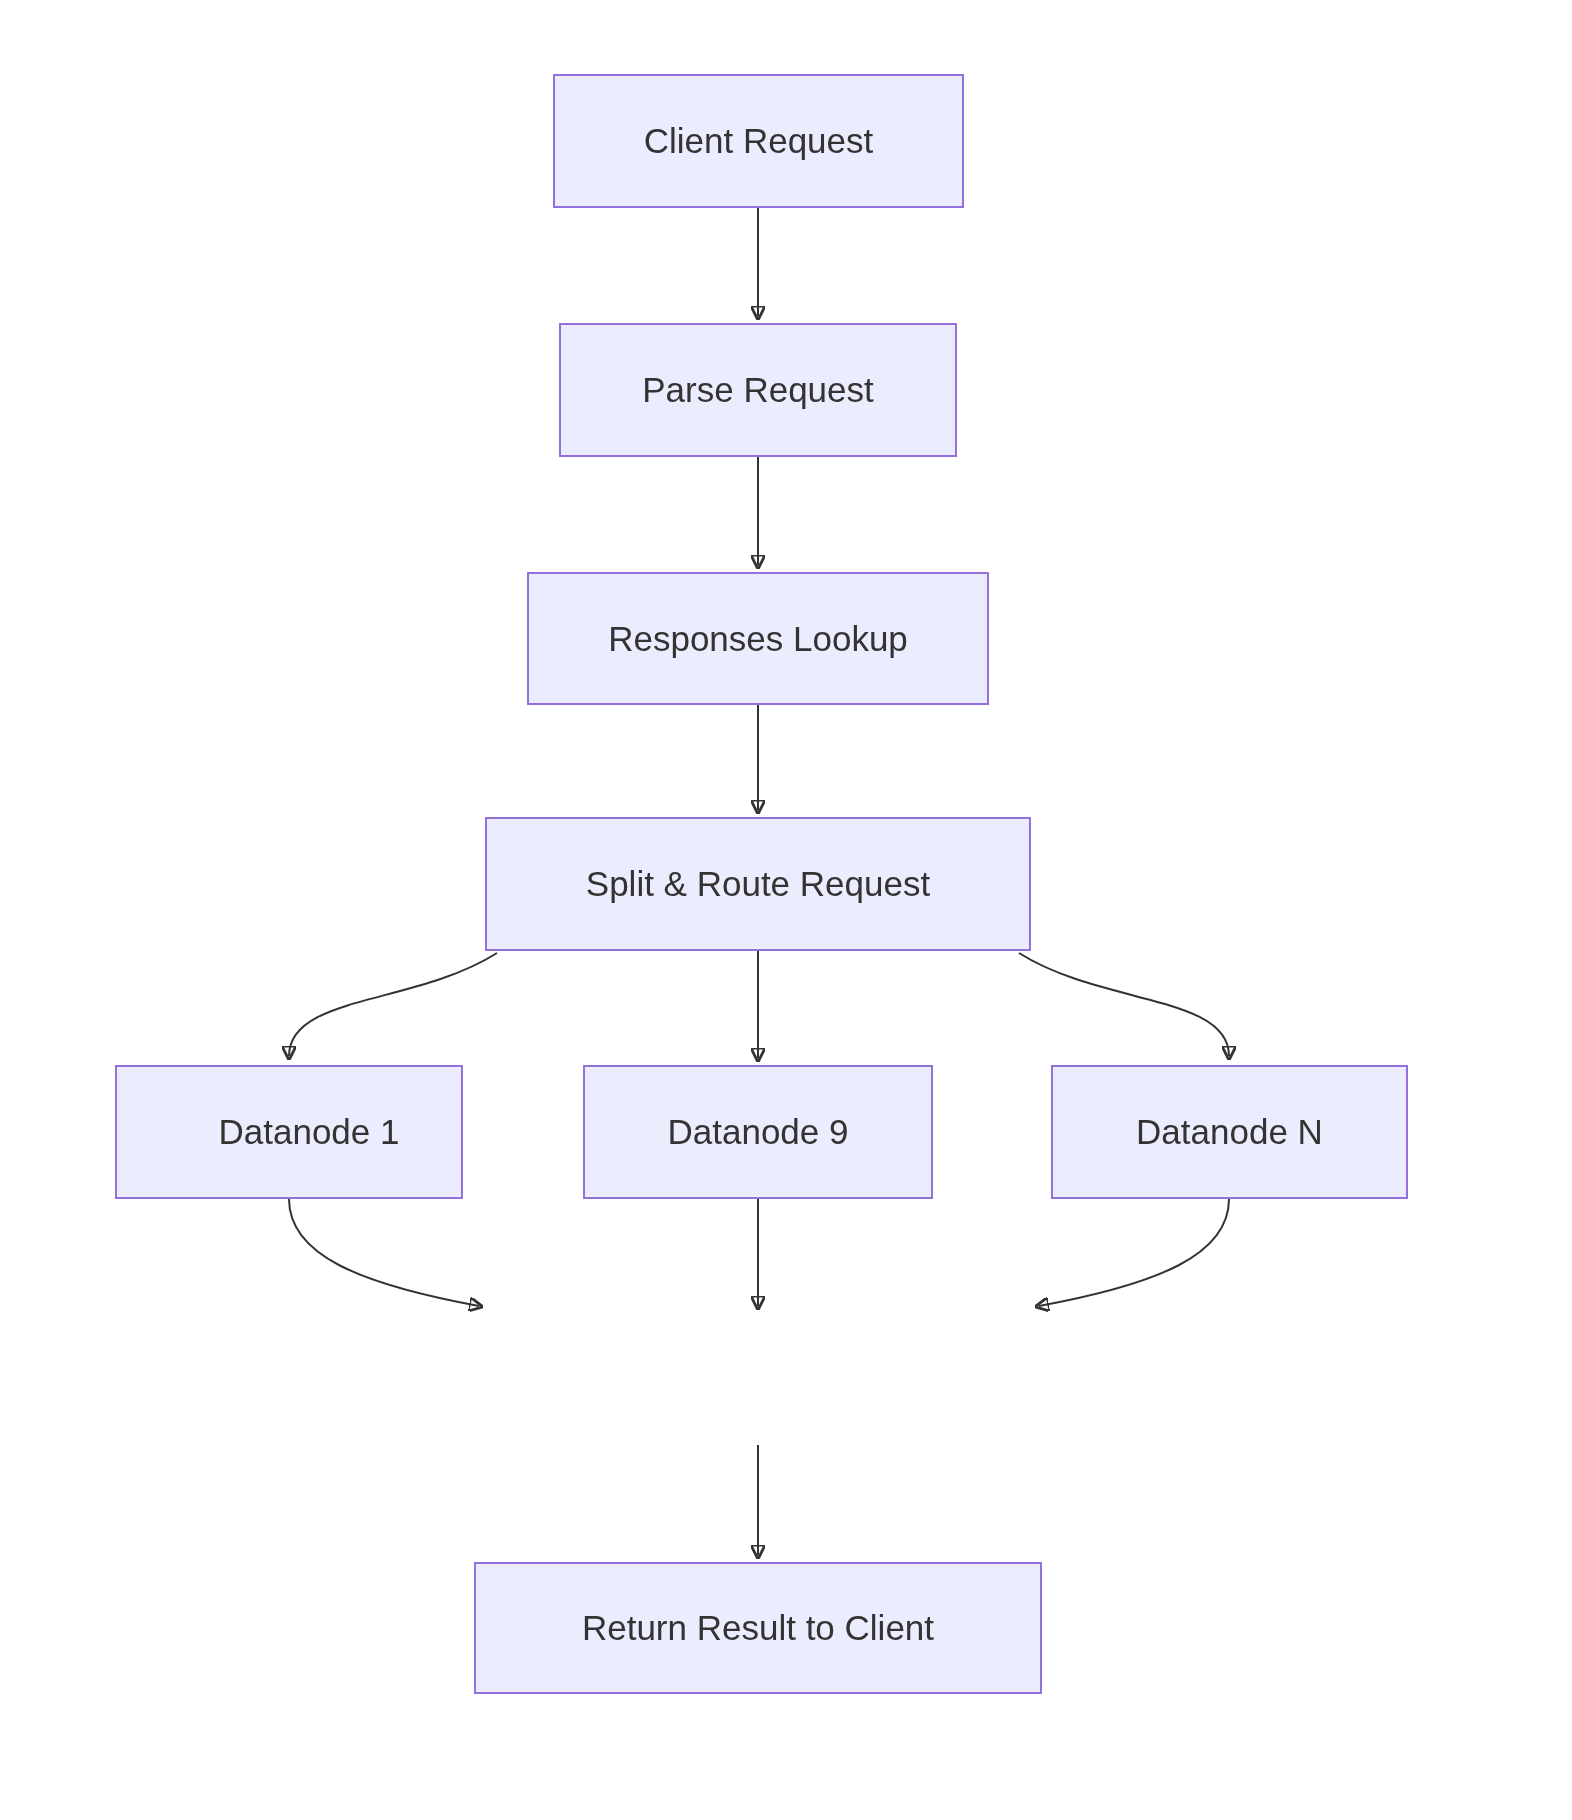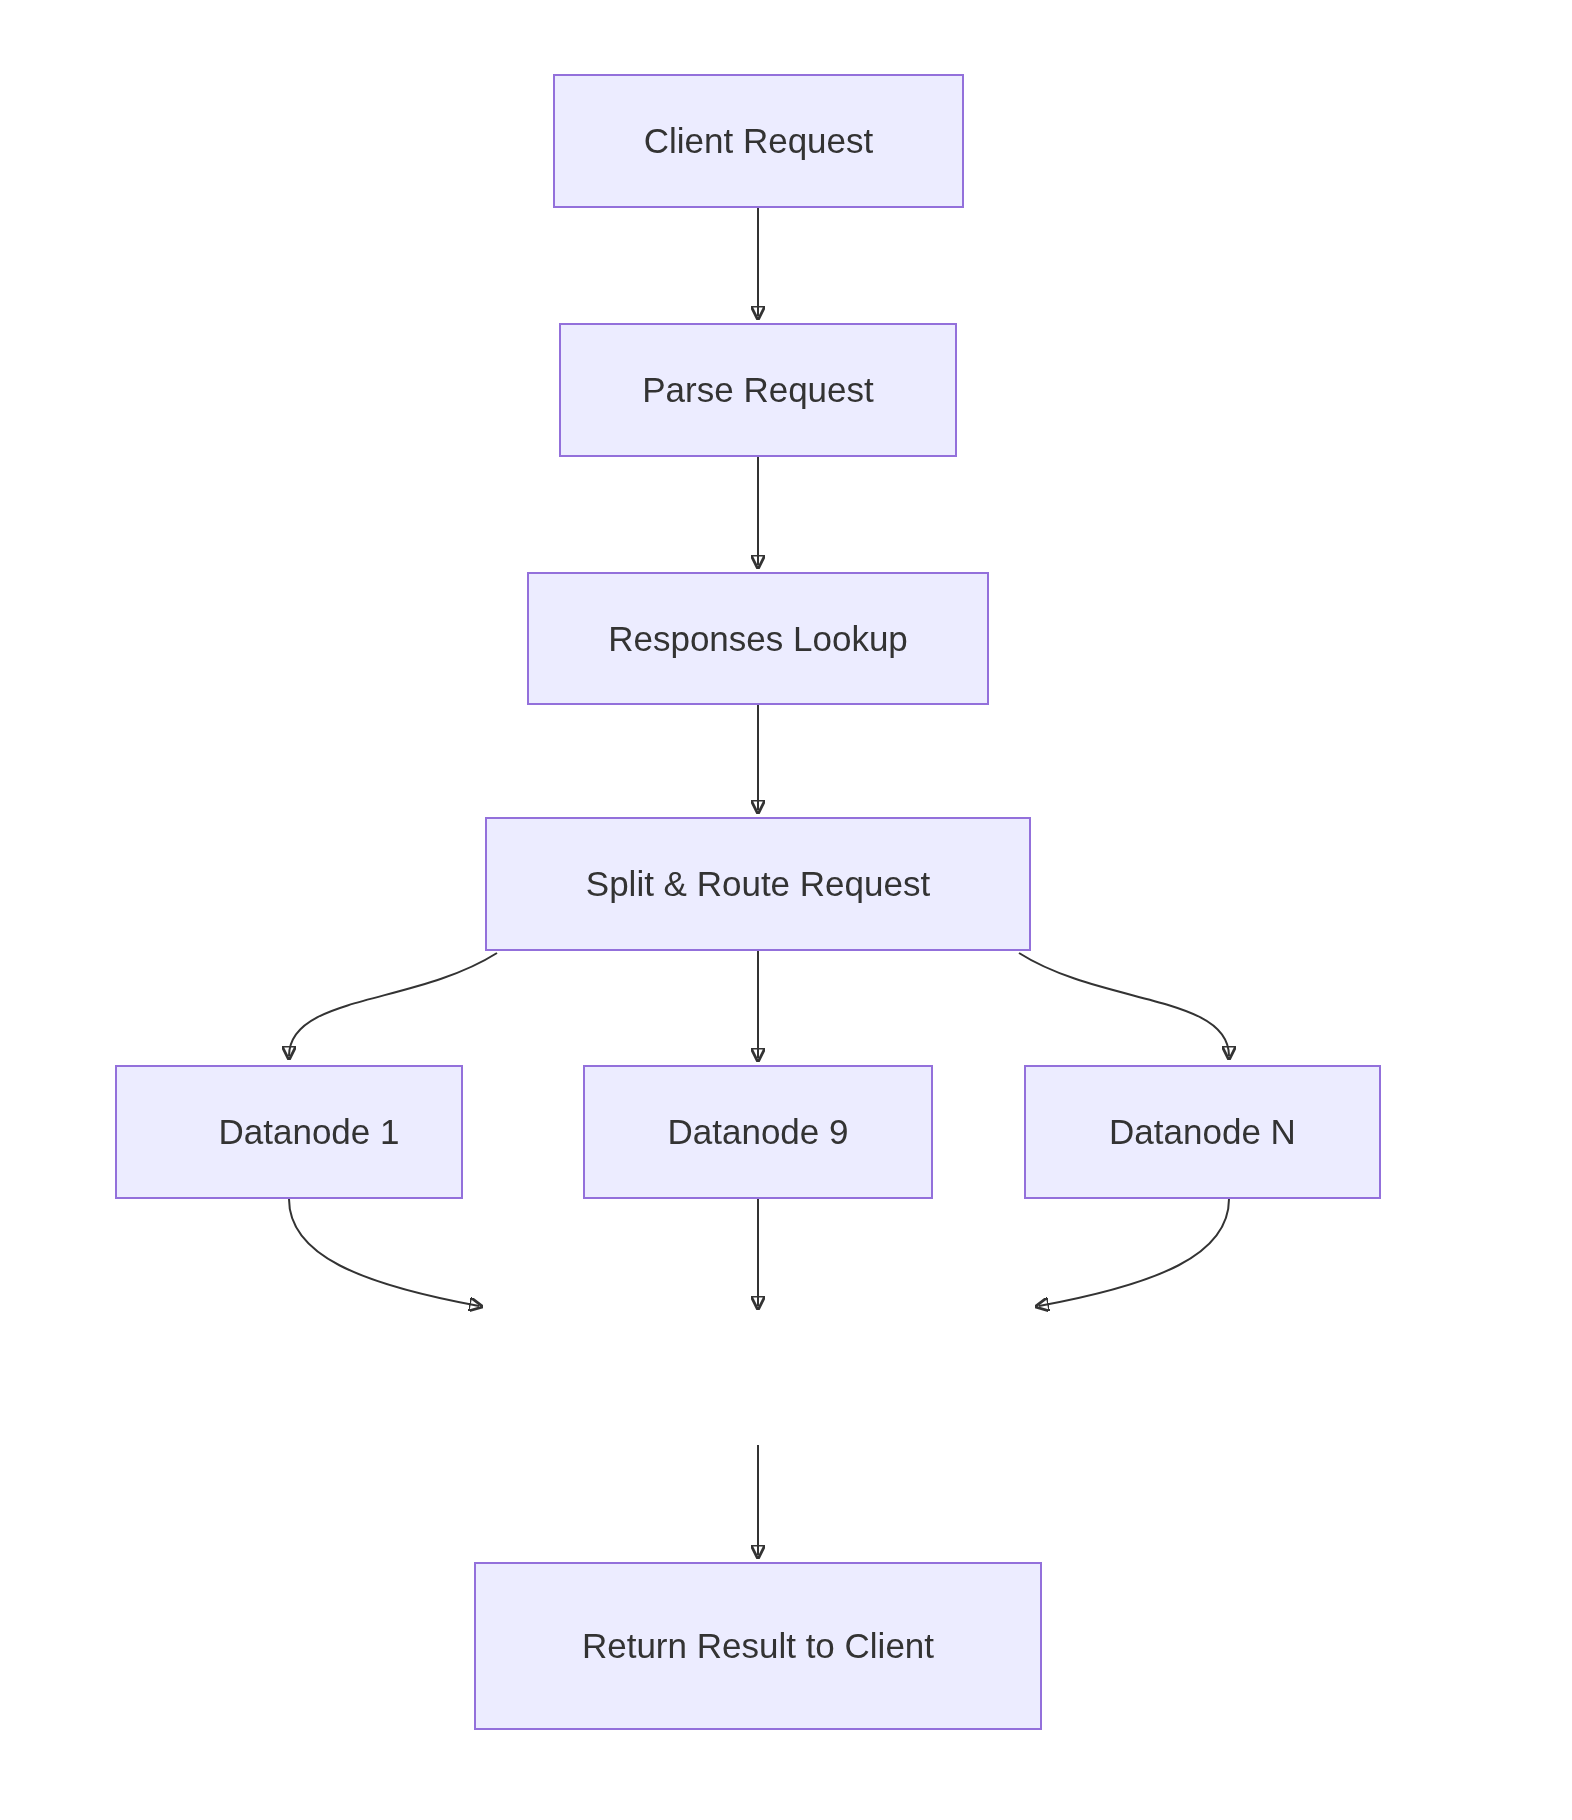--- a/index.html
+++ b/index.html
@@ -82,22 +82,22 @@
   </div>
 
   <div class="node" style="left:115px; top:1065px; width:348px; height:134px;padding-left:40px;">
     <span>Datanode 1</span>
   </div>
 
   <div class="node" style="left:583px; top:1065px; width:350px; height:134px;">
     <span>Datanode 9</span>
   </div>
 
-  <div class="node" style="left:1024px; top:1065px; width:357px; height:134px;">
+  <div class="node" style="left:1051px; top:1065px; width:357px; height:134px;">
     <span>Datanode N</span>
   </div>
 
 
-  <div class="node" style="left:474px; top:1562px; width:568px; height:168px;">
+  <div class="node" style="left:474px; top:1562px; width:568px; height:132px;">
     <span>Return Result to Client</span>
   </div>
 
 </div>
 
 </body></html>

